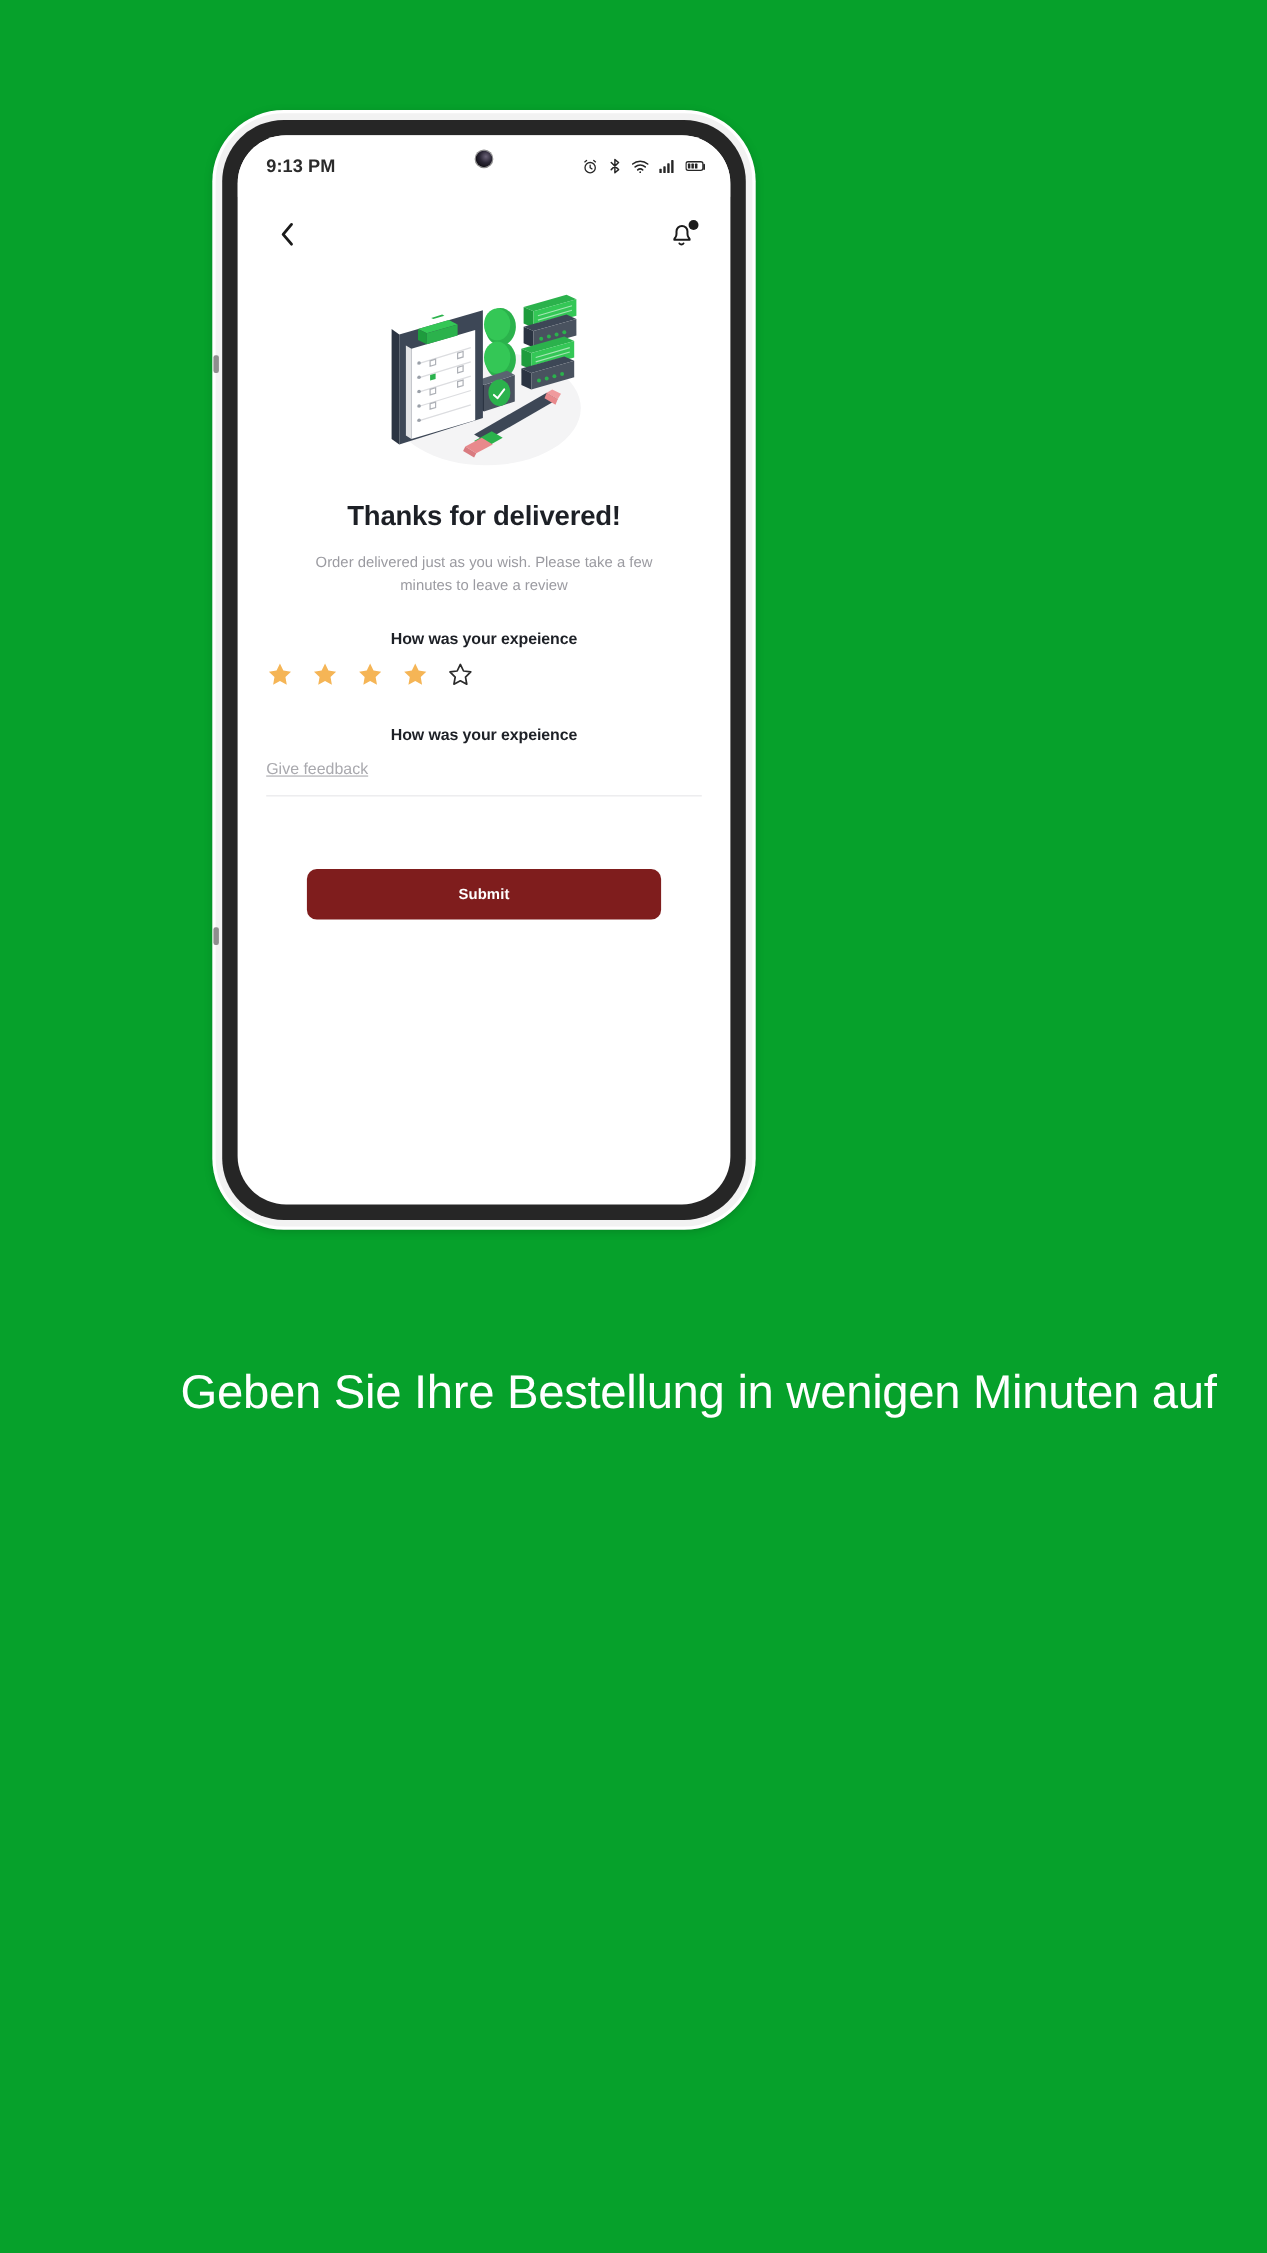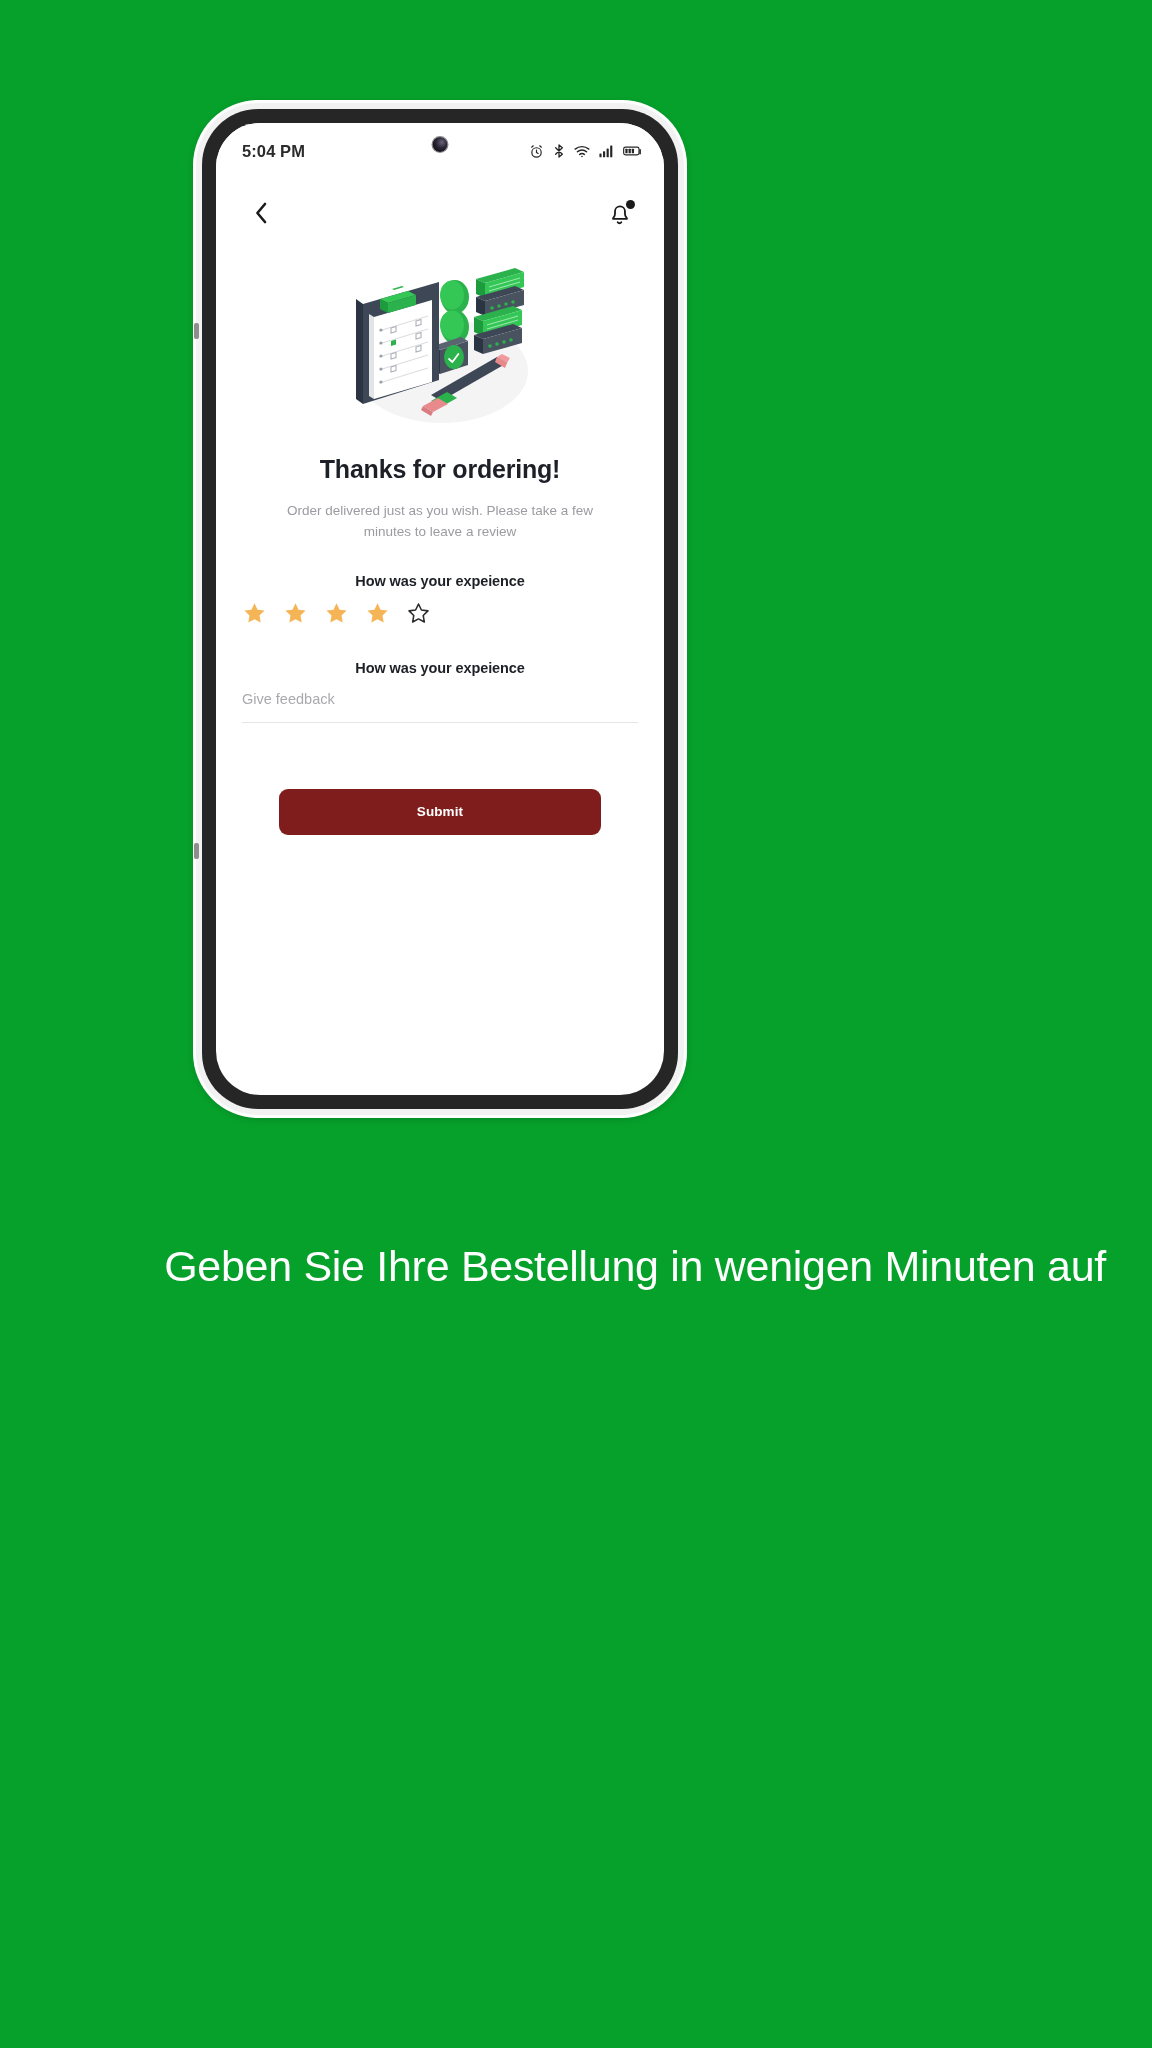--- a/index.html
+++ b/index.html
@@ -153,20 +153,21 @@
   .star { display:block; }
 
   #feedback-field {
     margin-top:14px;
     padding-bottom:14px;
     border-bottom:1.4px solid #e6e6e8;
   }
   #feedback-placeholder {
     font-size:14.5px;
     color:#a9a9ae;
+    text-decoration:underline;
   }
 
   #submit-button {
     display:block;
     width:322px;
     height:46px;
     margin:66px auto 0;
     border:none;
     border-radius:9px;
     background:#7f1d1d;
@@ -208,21 +209,21 @@
 
   <div id="phone-frame">
 
     <div class="side-btn" id="side-btn-volume"></div>
     <div class="side-btn" id="side-btn-power"></div>
 
     <div id="phone-outer">
       <div id="phone-screen">
 
         <div id="status-bar">
-          <div id="status-time">5:04 PM</div>
+          <div id="status-time">9:13 PM</div>
           <div id="camera-punch"></div>
           <div id="status-icons">
             <span>
               <svg width="15" height="15" viewBox="0 0 24 24" fill="none" stroke="#262626" stroke-width="1.9" stroke-linecap="round">
                 <circle cx="12" cy="13.5" r="7.5"></circle>
                 <path d="M12 9.8v3.8l2.6 1.6"></path>
                 <path d="M4.2 5.1 6.8 2.9M19.8 5.1 17.2 2.9"></path>
               </svg>
             </span>
             <span>
@@ -373,21 +374,21 @@
               <path d="M168 103 L176 107 L173 112 L163 106 Z" fill="#f09a9d"></path>
               <path d="M113 141 L123 147 L107 156 L97 150 Z" fill="#2bb24c"></path>
               <path d="M104 147 L114 153 L99 161 L89 155 Z" fill="#e8898c"></path>
               <path d="M89 155 L99 161 L97 165 L87 159 Z" fill="#d97b80"></path>
             </g>
           </svg>
         </div>
 
         <div id="content">
 
-          <div id="headline">Thanks for ordering!</div>
+          <div id="headline">Thanks for delivered!</div>
           <div id="subtitle">Order delivered just as you wish. Please take a few minutes to leave a review</div>
 
           <div class="section-label">How was your expeience</div>
 
           <div id="rating-stars">
             <span class="star">
               <svg width="25" height="25" viewBox="0 0 24 24" fill="#f5b556">
                   <path d="M12 2.2l2.95 6.1 6.7.9-4.86 4.7 1.17 6.66L12 17.4l-5.96 3.16 1.17-6.66L2.35 9.2l6.7-.9z"></path>
                 </svg>
             </span>

